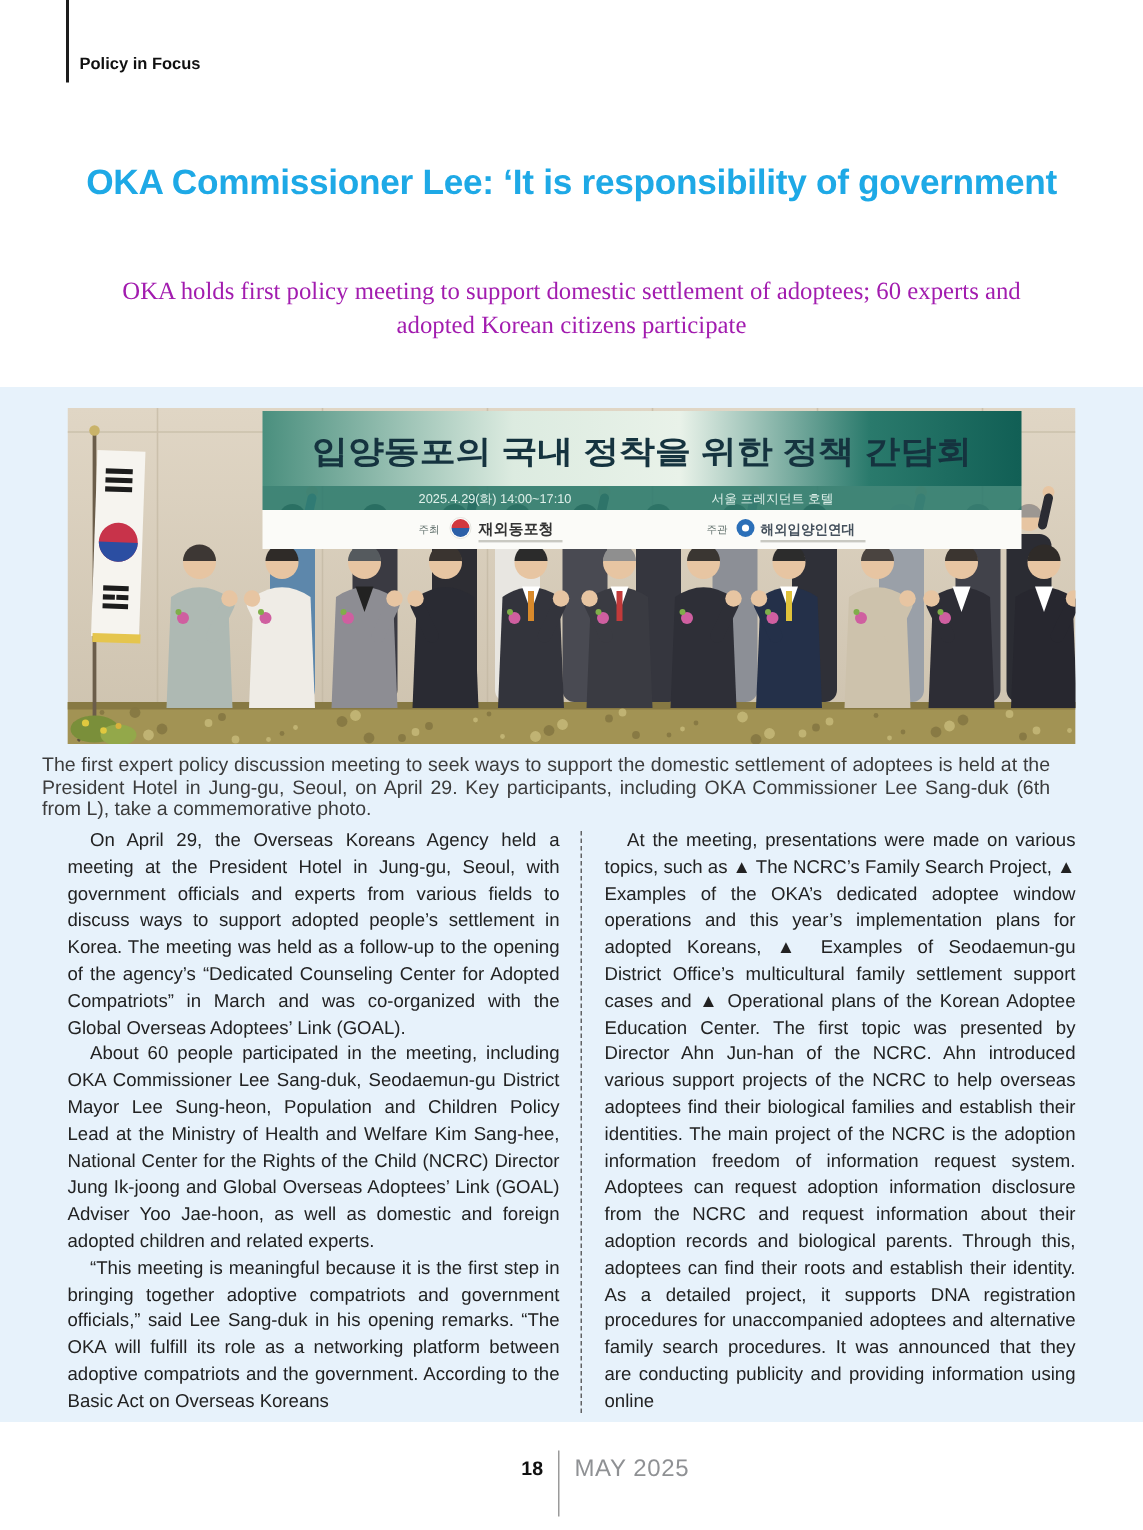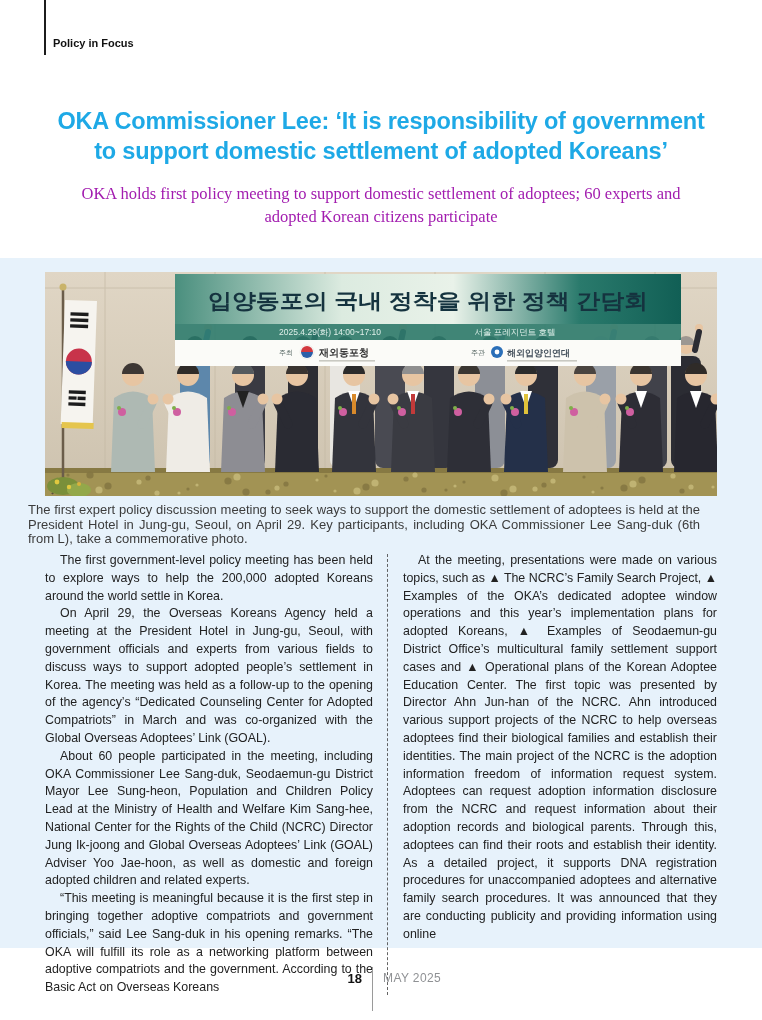--- a/index.html
+++ b/index.html
@@ -25,33 +25,32 @@
   .col{font-size:12.4px;line-height:17.8px;text-align:justify;color:#222;}
   .col-left{width:328px;}
   .col-right{flex:1;}
   .col p{margin:0;text-indent:15px;}
   .col p.no-indent{text-indent:0;}
   .col-divider{border-left:1px dashed #4a4a4a;margin:2px 15px 2px 14px;opacity:.85;}
   
   .page-number{position:absolute;left:330px;top:971px;width:32px;text-align:right;
                font-size:13px;font-weight:bold;color:#111;}
   .footer-divider{position:absolute;left:372px;top:967px;width:1px;height:44px;background:#9a9a9a;}
-  .issue{position:absolute;left:383px;top:971px;font-size:12px;color:#8f9194;letter-spacing:.4px;}
+  .issue{position:absolute;left:383px;top:971px;font-size:16px;color:#8f9194;letter-spacing:.4px;}
 </style>
 </head>
 <body>
 
 <div class="page">
 
   <div class="kicker-rule"></div>
   <div class="kicker">Policy in Focus</div>
 
   <div class="headline" style="color: rgb(30, 169, 230);">
     <div>OKA Commissioner Lee: ‘It is responsibility of government</div>
-    <div>to support domestic settlement of adopted Koreans’</div>
   </div>
 
   <div class="deck">OKA holds first policy meeting to support domestic settlement of adoptees; 60 experts and adopted Korean citizens participate</div>
 
   <div class="panel" style="background: rgb(231, 242, 251);"></div>
 
   <div class="photo">
     <svg id="photo-svg" width="672" height="224" viewBox="0 0 672 224">
       <defs>
         <linearGradient id="wallg" x1="0" y1="0" x2="0" y2="1">
@@ -360,21 +359,20 @@
           <circle cx="24" cy="215" r="2.2" fill="#e0c83f"></circle>
         <circle cx="34" cy="212" r="2" fill="#d8b23c"></circle>
       </g>
     </svg>
   </div>
 
   <div class="caption">The first expert policy discussion meeting to seek ways to support the domestic settlement of adoptees is held at the President Hotel in Jung-gu, Seoul, on April 29. Key participants, including OKA Commissioner Lee Sang-duk (6th from L), take a commemorative photo.</div>
 
   <div class="columns">
     <div class="col col-left">
-      <p>The first government-level policy meeting has been held to explore ways to help the 200,000 adopted Koreans around the world settle in Korea.</p>
       <p>On April 29, the Overseas Koreans Agency held a meeting at the President Hotel in Jung-gu, Seoul, with government officials and experts from various fields to discuss ways to support adopted people’s settlement in Korea. The meeting was held as a follow-up to the opening of the agency’s “Dedicated Counseling Center for Adopted Compatriots” in March and was co-organized with the Global Overseas Adoptees’ Link (GOAL).</p>
       <p>About 60 people participated in the meeting, including OKA Commissioner Lee Sang-duk, Seodaemun-gu District Mayor Lee Sung-heon, Population and Children Policy Lead at the Ministry of Health and Welfare Kim Sang-hee, National Center for the Rights of the Child (NCRC) Director Jung Ik-joong and Global Overseas Adoptees’ Link (GOAL) Adviser Yoo Jae-hoon, as well as domestic and foreign adopted children and related experts.</p>
       <p>“This meeting is meaningful because it is the first step in bringing together adoptive compatriots and government officials,” said Lee Sang-duk in his opening remarks. “The OKA will fulfill its role as a networking platform between adoptive compatriots and the government. According to the Basic Act on Overseas Koreans</p>
     </div>
     <div class="col-divider"></div>
     <div class="col col-right">
       <p>At the meeting, presentations were made on various topics, such as ▲ The NCRC’s Family Search Project, ▲ Examples of the OKA’s dedicated adoptee window operations and this year’s implementation plans for adopted Koreans, ▲ Examples of Seodaemun-gu District Office’s multicultural family settlement support cases and ▲ Operational plans of the Korean Adoptee Education Center. The first topic was presented by Director Ahn Jun-han of the NCRC. Ahn introduced various support projects of the NCRC to help overseas adoptees find their biological families and establish their identities. The main project of the NCRC is the adoption information freedom of information request system. Adoptees can request adoption information disclosure from the NCRC and request information about their adoption records and biological parents. Through this, adoptees can find their roots and establish their identity. As a detailed project, it supports DNA registration procedures for unaccompanied adoptees and alternative family search procedures. It was announced that they are conducting publicity and providing information using online</p>
     </div>
   </div>
 

